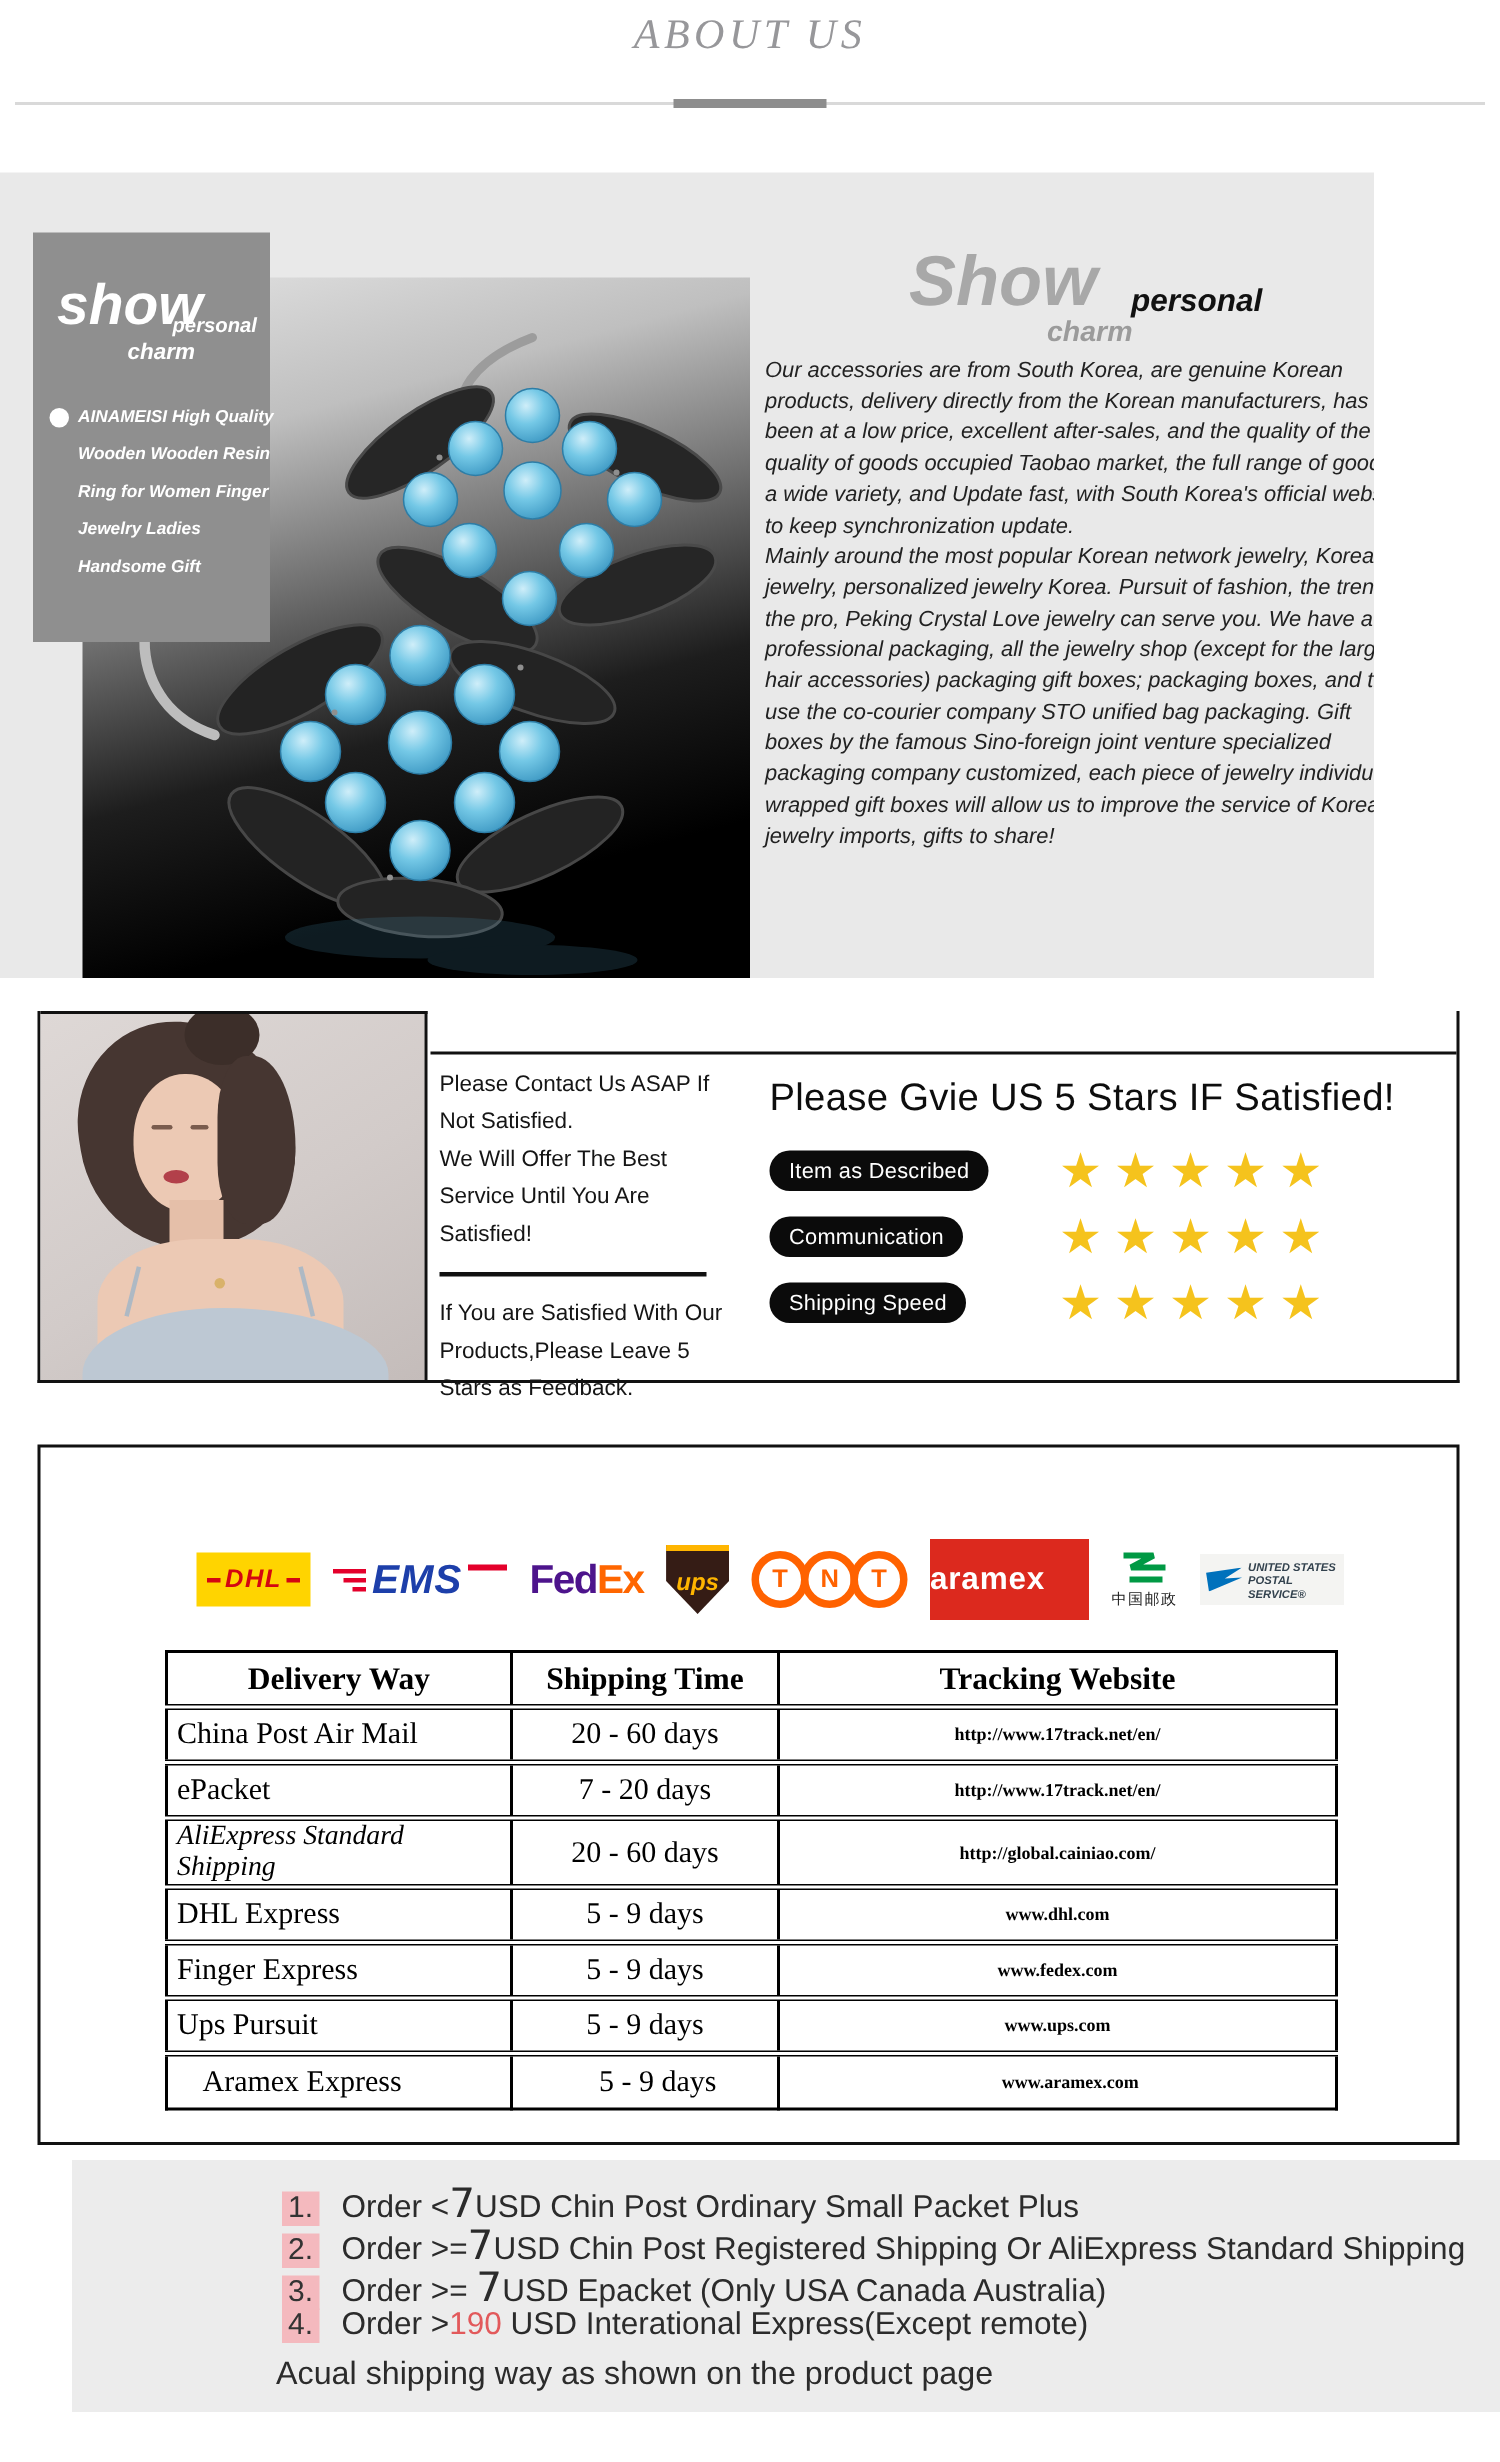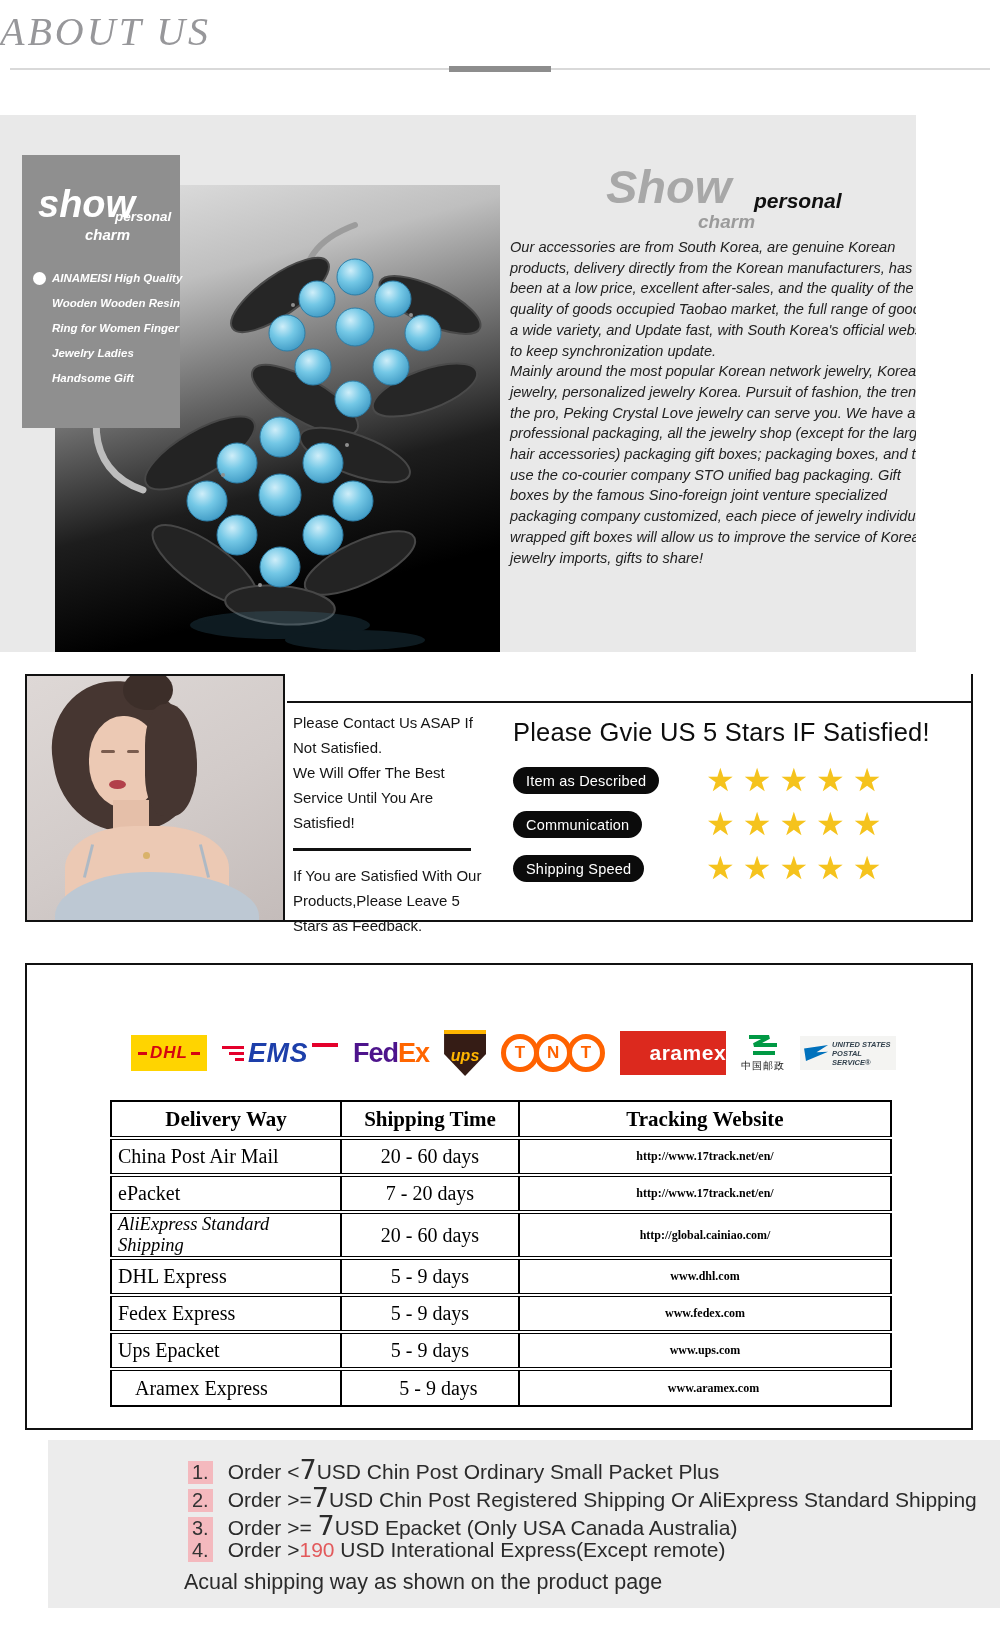--- a/index.html
+++ b/index.html
@@ -1,22 +1,22 @@
 <!DOCTYPE html>
 <html><head>
 <meta charset="utf-8">
 <style>
   * { margin:0; padding:0; box-sizing:border-box; }
   body { background:#fff; }
   .page { position:relative; width:1000px; height:1641px; background:#ffffff; overflow:hidden;
           font-family:"Liberation Sans", sans-serif; }
 
   
-  .about-title { position:absolute; top:8px; left:0; width:100%; text-align:left;
-    font-family:"Liberation Serif", serif; font-style:italic; font-size:40px; letter-spacing:3px;
+  .about-title { position:absolute; top:8px; left:0; width:100%; text-align:center;
+    font-family:"Liberation Serif", serif; font-style:italic; font-size:28px; letter-spacing:3px;
     color:#97979a; font-weight:400; }
   .title-divider { position:absolute; top:68px; left:10px; right:10px; height:2px; background:#d9d9d9; }
   .title-divider .center-seg { position:absolute; left:50%; top:-2px; transform:translateX(-50%);
     width:102px; height:6px; background:#8d8d8d; }
 
   
   .show-section { position:absolute; top:115px; left:0; width:916px; height:537px; background:#e9e9e9; overflow:hidden; }
   .jewelry-photo { position:absolute; left:55px; top:70px; width:445px; height:467px; z-index:1;
     background:linear-gradient(165deg,#d9d9d9 6%,#bfbfbf 22%,#6f6f6f 42%,#1d1d1d 62%,#000 82%); }
   .show-sidebar { position:absolute; left:22px; top:40px; width:158px; height:273px; background:#8f8f8f; z-index:3; color:#fff; }
@@ -78,21 +78,21 @@
   .logo-fedex { font-weight:700; font-size:27px; letter-spacing:-1px; }
   .fedex-fed { color:#4D148C; } .fedex-ex { color:#FF6600; }
   .logo-ups { width:42px; height:46px; background:#351C15; clip-path:polygon(0 0,100% 0,100% 52%,50% 100%,0 52%);
     display:flex; align-items:center; justify-content:center; padding-top:2px;
     border-top:4px solid #FFB500; }
   .ups-text { color:#FFB500; font-weight:700; font-style:italic; font-size:16px; }
   .logo-tnt { display:flex; }
   .tnt-circle { width:38px; height:38px; border-radius:50%; border:5px solid #FF6200; background:#fff;
     color:#FF6200; font-weight:700; font-size:17px; display:flex; align-items:center; justify-content:center; margin-left:-5px; }
   .tnt-circle:first-child { margin-left:0; }
-  .logo-aramex { width:106px; height:44px; background:#DC291E; display:flex; align-items:center; justify-content:flex-end; }
+  .logo-aramex { width:106px; height:54px; background:#DC291E; display:flex; align-items:center; justify-content:flex-start; }
   .aramex-text { color:#fff; font-weight:700; font-size:21px; letter-spacing:0.5px; }
   .logo-chinapost { display:flex; flex-direction:column; align-items:center; gap:2px; }
   .cp-label { font-size:10px; color:#1a1a1a; letter-spacing:1px; }
   .logo-usps { width:96px; height:34px; background:#f4f4f2; display:flex; align-items:center; gap:4px; padding:0 4px; }
   .usps-eagle { width:24px; height:16px; background:#0071BC; clip-path:polygon(0 22%,100% 0,52% 46%,100% 42%,8% 100%); flex:none; }
   .usps-text { font-size:7.5px; font-style:italic; font-weight:700; color:#33424e; line-height:9px; }
 
   .shipping-table { position:absolute; left:83px; top:135px; border-collapse:collapse;
     font-family:"Liberation Serif", serif; color:#000; background:#fff; border:2px solid #000; }
   .shipping-table th, .shipping-table td { border-left:2px solid #000; border-right:2px solid #000;
@@ -326,26 +326,26 @@
           <td class="col-way">AliExpress Standard Shipping</td>
           <td class="col-time">20 - 60 days</td>
           <td class="col-track">http://global.cainiao.com/</td>
         </tr>
         <tr>
           <td class="col-way">DHL Express</td>
           <td class="col-time">5 - 9 days</td>
           <td class="col-track">www.dhl.com</td>
         </tr>
         <tr>
-          <td class="col-way">Fedex Express</td>
+          <td class="col-way">Finger Express</td>
           <td class="col-time">5 - 9 days</td>
           <td class="col-track">www.fedex.com</td>
         </tr>
         <tr>
-          <td class="col-way">Ups Epacket</td>
+          <td class="col-way">Ups Pursuit</td>
           <td class="col-time">5 - 9 days</td>
           <td class="col-track">www.ups.com</td>
         </tr>
         <tr>
           <td class="col-way">Aramex Express</td>
           <td class="col-time">5 - 9 days</td>
           <td class="col-track">www.aramex.com</td>
         </tr>
       </tbody>
     </table>

